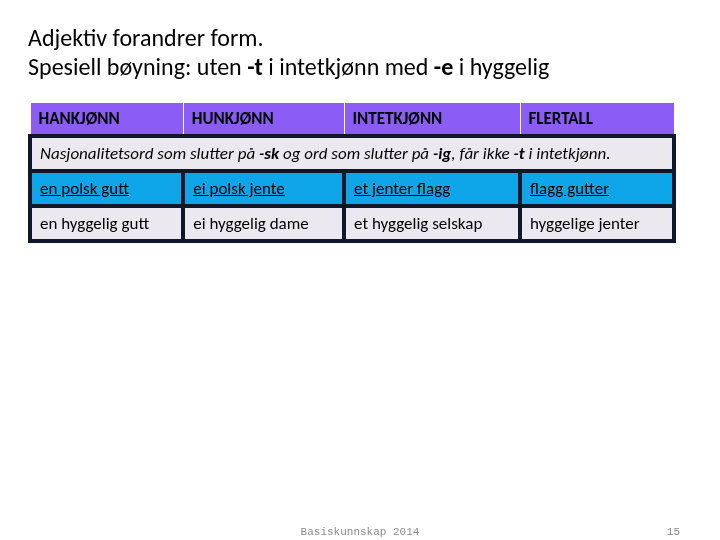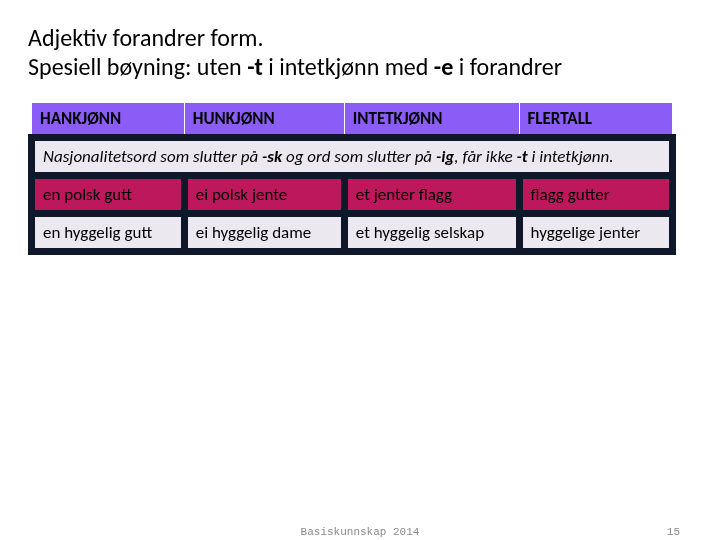--- a/index.html
+++ b/index.html
@@ -2,36 +2,36 @@
 <html><head>
 <meta charset="utf-8">
 <style>
   * { box-sizing: border-box; margin: 0; padding: 0; }
   html, body { width: 720px; height: 540px; background: #fff; font-family: Calibri, Arial, sans-serif; color: #000; }
   .slide { position: relative; width: 720px; height: 540px; padding: 24px 44px 0 28px; }
   .title { font-size: 24px; line-height: 1.2; font-weight: 400; margin-bottom: 20px; }
   .bold { font-weight: 700; }
   table { width: 100%; border-collapse: collapse; font-size: 17px; }
   th { text-align: left; font-weight: 700; padding: 5px 8px; background: #8b5cf6; border: 1px solid #fff; }
-  td { text-align: left; padding: 5px 8px; border: 7px solid #0f172a; background: #ece8f0; vertical-align: top; }
-  tr.alt td { background: #be185d; }
+  td { text-align: left; padding: 5px 8px; border: 4px solid #0f172a; background: #ece8f0; vertical-align: top; }
+  tr.alt td { background: #0ea5e9; text-decoration: underline; }
   .note-row td { font-style: italic; }
   .note-row .bold { font-weight: 700; font-style: italic; }
   .footer { position: absolute; bottom: 14px; left: 0; width: 100%; font-size: 11px; color: #8a8a8a; }
   .footer-center { position: absolute; left: 50%; transform: translateX(-50%); font-family: Liberation Mono, monospace; }
   .footer-right { position: absolute; right: 40px; font-family: Liberation Mono, monospace; }
 </style>
 </head>
 <body>
 
 <div class="slide">
 
   <div class="title">
     <span>Adjektiv forandrer form.</span><br>
-    <span>Spesiell bøyning: uten </span><span class="bold">-t</span><span> i intetkjønn med </span><span class="bold">-e</span><span> i forandrer</span>
+    <span>Spesiell bøyning: uten </span><span class="bold">-t</span><span> i intetkjønn med </span><span class="bold">-e</span><span> i hyggelig</span>
   </div>
 
   <table>
     <tbody>
         <tr>
       <th>HANKJØNN</th>
       <th>HUNKJØNN</th>
       <th>INTETKJØNN</th>
       <th>FLERTALL</th>
     </tr>

